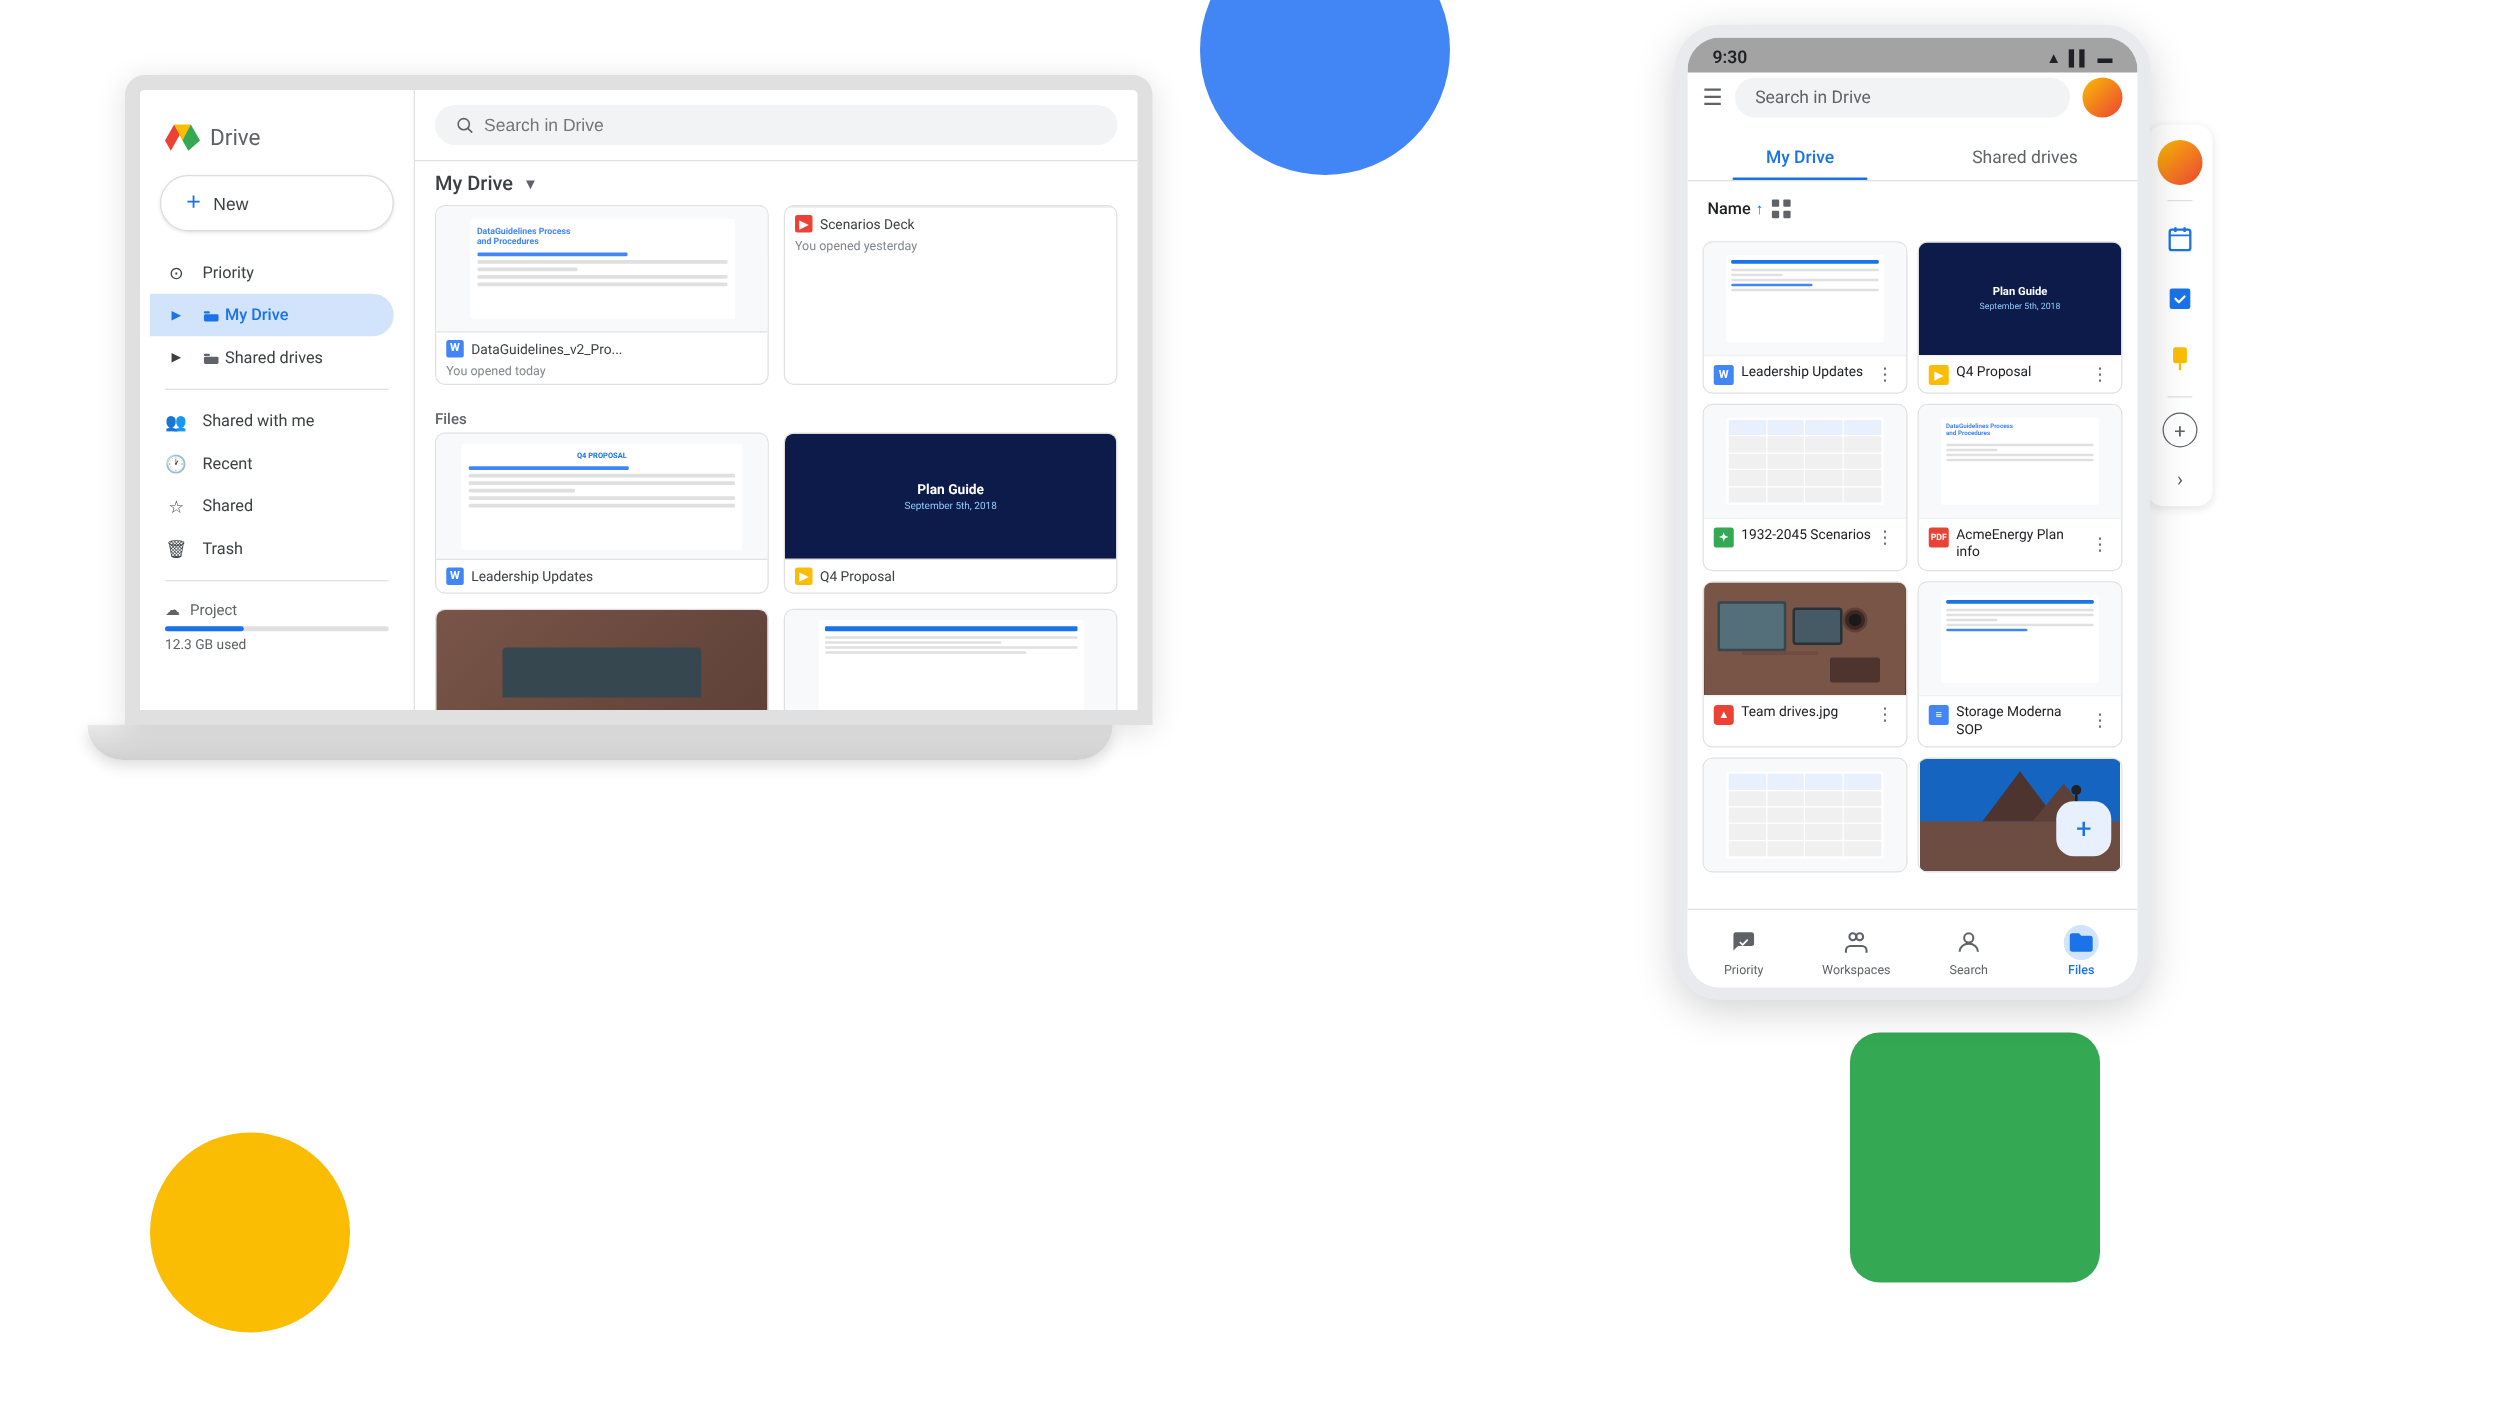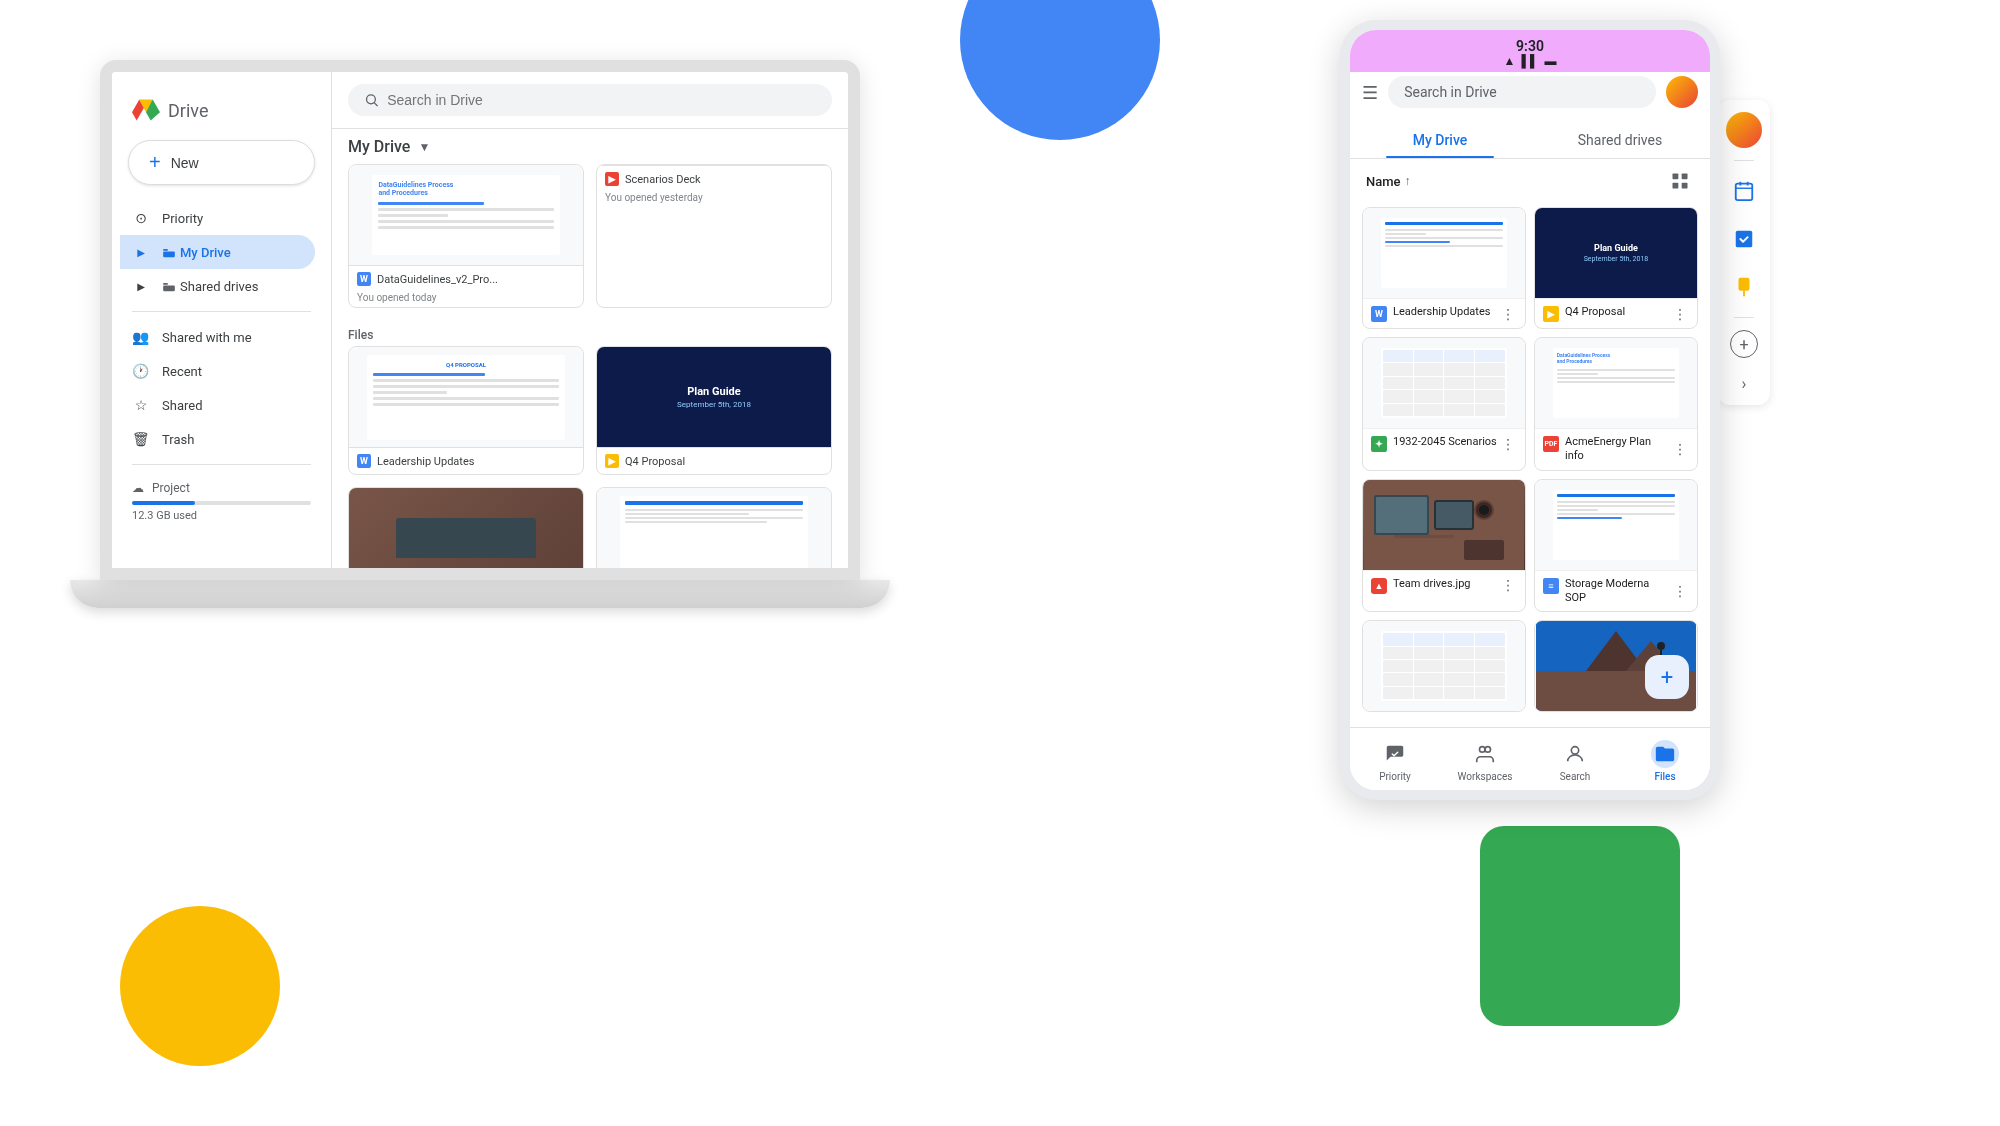--- a/index.html
+++ b/index.html
@@ -49,21 +49,21 @@
     }
 
     
     .laptop-container {
       position: absolute;
       left: 100px;
       top: 60px;
       z-index: 1;
     }
     .laptop-screen {
-      width: 760px;
+      width: 822px;
       height: 520px;
       background: #f8f9fa;
       border-radius: 16px 16px 0 0;
       border: 12px solid #e0e0e0;
       overflow: hidden;
       position: relative;
       box-shadow: 0 4px 24px rgba(0,0,0,0.12);
     }
     .laptop-base {
       width: 820px;
@@ -356,23 +356,22 @@
       overflow: hidden;
       box-shadow: 0 8px 32px rgba(0,0,0,0.18);
       display: flex;
       flex-direction: column;
     }
     .phone-status-bar {
       display: flex;
       justify-content: space-between;
       align-items: center;
       padding: 8px 20px 4px;
-      background: #f0abfc;
+      background: #a3a3a3;
       flex-shrink: 0;
-      flex-direction: column;
     }
     .status-time {
       font-size: 14px;
       font-weight: 600;
       color: #202124;
     }
     .status-icons {
       display: flex;
       gap: 6px;
       align-items: center;
@@ -426,21 +425,21 @@
       bottom: 0;
       left: 20%;
       right: 20%;
       height: 2px;
       background: #1a73e8;
       border-radius: 1px;
     }
     .phone-sort-row {
       display: flex;
       align-items: center;
-      justify-content: space-between;
+      justify-content: flex-start;
       padding: 8px 16px;
       flex-shrink: 0;
     }
     .sort-label {
       display: flex;
       align-items: center;
       gap: 4px;
       font-size: 13px;
       color: #202124;
       font-weight: 500;

